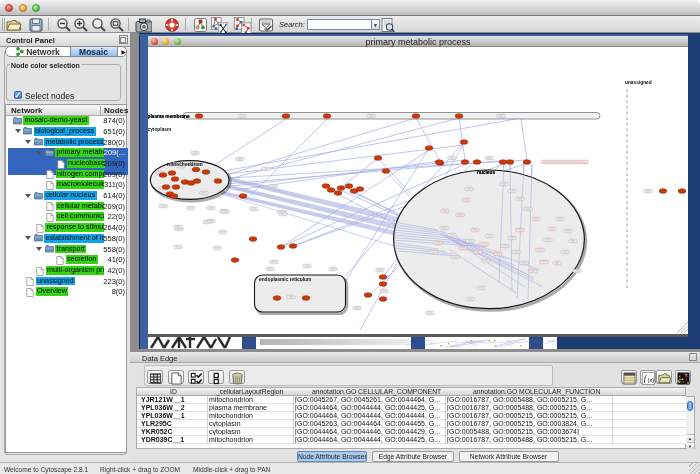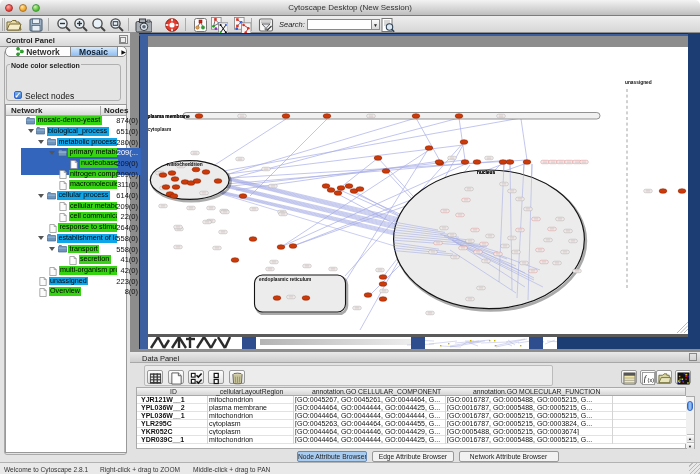--- a/index.html
+++ b/index.html
@@ -34,21 +34,21 @@
 #combobtn { position:absolute; right:0px; top:0px; width:12px; height:10.5px; background:linear-gradient(#b5d3f5,#5e9ae0); border-left:1px solid #8a8a8a; border-radius:0 2px 2px 0; }
 #combobtn:before { content:""; position:absolute; left:3.5px; top:1.5px; border-left:2.5px solid transparent; border-right:2.5px solid transparent; border-bottom:3px solid #fff; }
 #combobtn:after { content:""; position:absolute; left:3.5px; bottom:1.5px; border-left:2.5px solid transparent; border-right:2.5px solid transparent; border-top:3px solid #fff; }
 #cbx { position:absolute; left:13.5px; top:57.5px; width:8px; height:8px; background:linear-gradient(#7db1ec,#3a78cc); border:1px solid #36c; border-radius:2px; color:#fff; font-size:8px; line-height:8px; font-weight:bold; text-align:center; }
 #cbxl { position:absolute; left:25px; top:57.5px; font-size:8.5px; color:#111; }
 #ltable { position:absolute; left:5px; top:71px; width:122px; height:349px; background:#fff; border:1px solid #999; }
 #lth { position:absolute; left:0; top:0; width:120px; height:10.5px; background:linear-gradient(#fbfbfb,#d9d9d9); border-bottom:1px solid #aaa; font-size:8px; font-weight:bold; color:#222; }
 #lth .c1 { position:absolute; left:5px; top:0.5px; }
 #lth .c2 { position:absolute; left:98px; top:0.5px; }
 #lth .sep { position:absolute; left:94px; top:1px; width:1px; height:8.5px; background:#aaa; }
-.trow { position:absolute; left:15px; width:120px; height:27px; font-size:7.2px; }
+.trow { position:absolute; left:2px; width:120px; height:27px; font-size:7.2px; }
 .trow.sel { background:#3465bd; }
 .arr { position:absolute; top:3.2px; border-left:3.2px solid transparent; border-right:3.2px solid transparent; border-top:4.2px solid #555; }
 .ticon { position:absolute; top:1.2px; }
 .hlg,.hlr { position:absolute; top:0.5px; height:8.8px; line-height:8.8px; color:#000; padding:0 1.5px; white-space:nowrap; overflow:hidden; }
 .hlg { background:#35d410; }
 .hlr { background:#0ea5e9; }
 .cnt { position:absolute; right:3px; top:0.6px; font-size:7.5px; color:#111; line-height:9.4px; }
 .cnt.csel { color:#fff; }
 
 
@@ -98,21 +98,20 @@
 #sbar { left:0; top:462px; width:700px; height:12px; background:#e9e9e9; border-top:1px solid #b2b2b2; font-size:6.6px; color:#333; }
 #sbar span { position:absolute; top:2.5px; }
 #grip { position:absolute; right:0; bottom:0; width:11px; height:11px;
   background:repeating-linear-gradient(135deg,transparent,transparent 2px,#bbb 2px,#bbb 3px); }
 </style></head>
 <body>
 <div class="abs" id="mtb">
   <div class="tl" style="left:5px;background:radial-gradient(circle at 35% 30%,#ffb0a8,#ee4b42 60%,#b8251c);border:0.5px solid #a33"></div>
   <div class="tl" style="left:18.5px;background:radial-gradient(circle at 35% 30%,#ffe9b0,#f5a623 60%,#c67d10);border:0.5px solid #a73"></div>
   <div class="tl" style="left:32px;background:radial-gradient(circle at 35% 30%,#d2f5b0,#5bc439 60%,#2e8f1a);border:0.5px solid #494"></div>
-  <div class="ttl">Cytoscape Desktop (New Session)</div>
 </div>
 <div class="abs" id="tbar">
   <div class="tsep" style="left:2px"></div>
   <div class="tsep" style="left:4px"></div>
   <div class="tbi" style="left:6px"><svg width="16" height="16" viewBox="0 0 16 16">
         <path d="M1 13 L1 5 L5 5 L6.5 3.5 L10 3.5 L10 5 L13 5 L15 13 Z" fill="#e8d9a8" stroke="#7a6a30" stroke-width="1"></path>
         <path d="M1 13 L3.5 7 L15 7 L13 13 Z" fill="#f5ecca" stroke="#7a6a30" stroke-width="1"></path>
       </svg></div>
 <div class="tbi" style="left:28px"><svg width="16" height="16" viewBox="0 0 16 16">
         <rect x="2" y="2" width="12" height="12" rx="1" fill="#9db0c4" stroke="#44596e" stroke-width="1"></rect>
@@ -232,20 +231,26 @@
   <span id="srch">Search:</span>
   <div id="sbox"></div>
   <div id="sdrop">▼</div>
 </div>
 
 <div class="abs" id="desk">
   <div id="win">
     <div id="wleft"></div>
     <div id="wtopb"></div>
     <div id="wright"></div>
+    <div id="wtitle">
+      <div class="wtl" style="left:2.5px;background:radial-gradient(circle at 35% 30%,#f8c0b8,#d8453c 65%,#9c251c)"></div>
+      <div class="wtl" style="left:14px;background:radial-gradient(circle at 35% 30%,#fae4b0,#e0a030 65%,#b07a14)"></div>
+      <div class="wtl" style="left:25.5px;background:radial-gradient(circle at 35% 30%,#cef0b4,#63b844 65%,#337c1e)"></div>
+      <div class="t">primary metabolic process</div>
+    </div>
     <div id="wcanvas">
         <svg width="540" height="287" viewBox="0 0 540 287" style="position:absolute;left:0;top:0">
 <g stroke="#a8aee6" stroke-width="0.7" opacity="1">
 <line x1="268.0" y1="71.0" x2="74.0" y2="129.0"></line>
 <line x1="311.0" y1="71.0" x2="77.0" y2="133.0"></line>
 <line x1="373.0" y1="71.0" x2="70.0" y2="125.0"></line>
 <line x1="379.0" y1="113.0" x2="82.0" y2="131.0"></line>
 <line x1="362.0" y1="113.0" x2="78.0" y2="137.0"></line>
 <line x1="317.0" y1="113.0" x2="84.0" y2="139.0"></line>
 <line x1="292.0" y1="114.0" x2="88.0" y2="143.0"></line>
@@ -725,21 +730,21 @@
           </svg></span>
 <span class="hlg" style="left:47.5px;max-width:48px">macromolecule</span>
 <span class="cnt">311(0)</span>
 </div>
 <div class="trow" style="top:85.5px">
 <span class="arr" style="left:17px"></span>
 <span class="ticon" style="left:25.5px"><svg width="9" height="8" viewBox="0 0 9 8">
             <path d="M0.5 2 L0.5 7 L8.5 7 L8.5 1.6 L4.2 1.6 L3.4 0.6 L1.2 0.6 Z" fill="#6f95bd" stroke="#44648c" stroke-width="0.7"></path>
             <path d="M0.5 3.1 L8.5 3.1" stroke="#9fc0dd" stroke-width="0.9"></path>
           </svg></span>
-<span class="hlr" style="left:36.0px;max-width:60px">cellular process</span>
+<span class="hlr" style="left:36.0px;max-width:60px">cellular nucleus</span>
 <span class="cnt">614(0)</span>
 </div>
 <div class="trow" style="top:96.2px">
 <span class="ticon" style="left:38px"><svg width="8" height="9" viewBox="0 0 8 9">
             <path d="M0.8 0.5 L5.2 0.5 L7.2 2.5 L7.2 8.5 L0.8 8.5 Z" fill="#fcfcfc" stroke="#8a8a8a" stroke-width="0.7"></path>
             <path d="M5.2 0.5 L5.2 2.5 L7.2 2.5" fill="none" stroke="#8a8a8a" stroke-width="0.7"></path>
           </svg></span>
 <span class="hlg" style="left:47.5px;max-width:48px">cellular metabo</span>
 <span class="cnt">209(0)</span>
 </div>
@@ -807,21 +812,21 @@
             <path d="M5.2 0.5 L5.2 2.5 L7.2 2.5" fill="none" stroke="#8a8a8a" stroke-width="0.7"></path>
           </svg></span>
 <span class="hlg" style="left:27.5px;max-width:68px">Overview</span>
 <span class="cnt">8(0)</span>
 </div>
   </div>
 </div>
 
 <div class="abs" id="dp">
   <div id="dph">
-      <span>Data Panel</span>
+      <span>Data Edge</span>
       <div id="dpfloat"></div>
     </div>
   <div id="dtool"></div>
   <div class="dpi" style="left:17px"><svg width="13" height="13" viewBox="0 0 14 14">
         <rect x="1" y="1.5" width="12" height="11" fill="#3a3a3a"></rect>
         <g fill="#e8e8e8">
           <rect x="2" y="3" width="10" height="1.8"></rect>
           <rect x="2" y="6" width="10" height="1.8"></rect>
           <rect x="2" y="9" width="10" height="1.8"></rect>
         </g>

